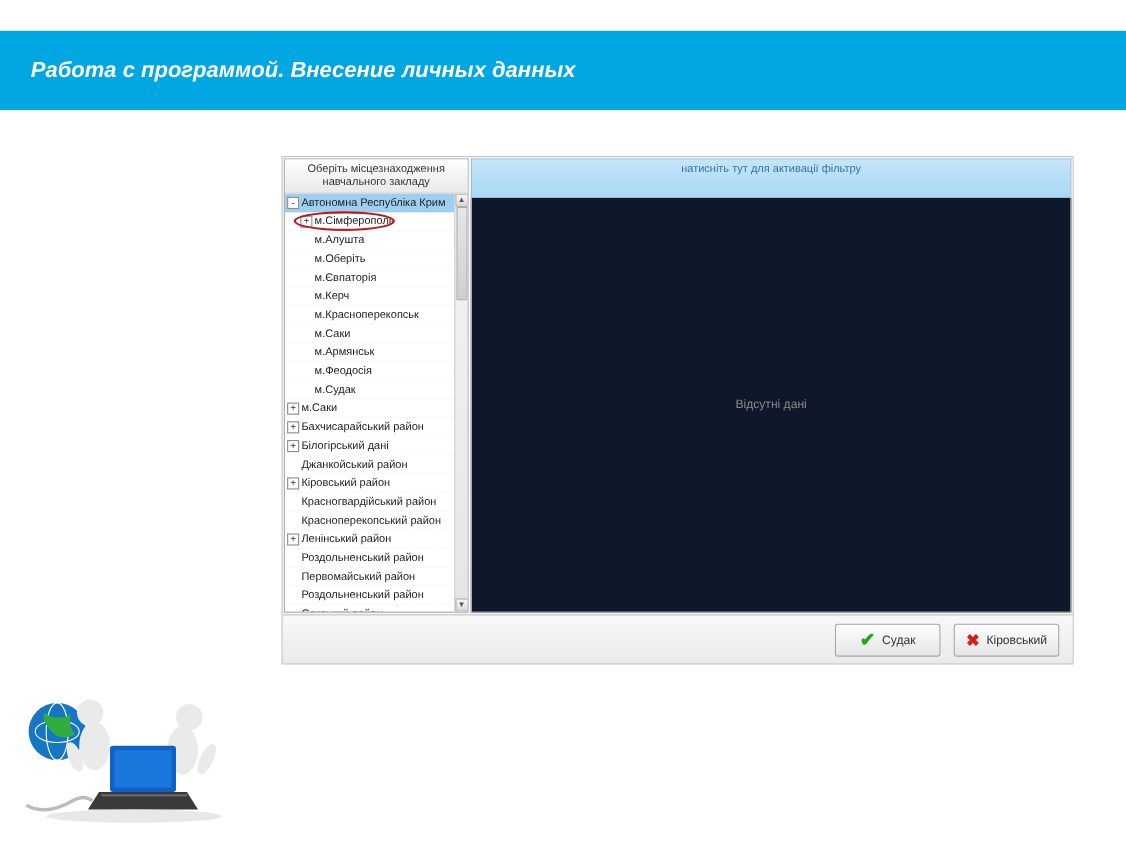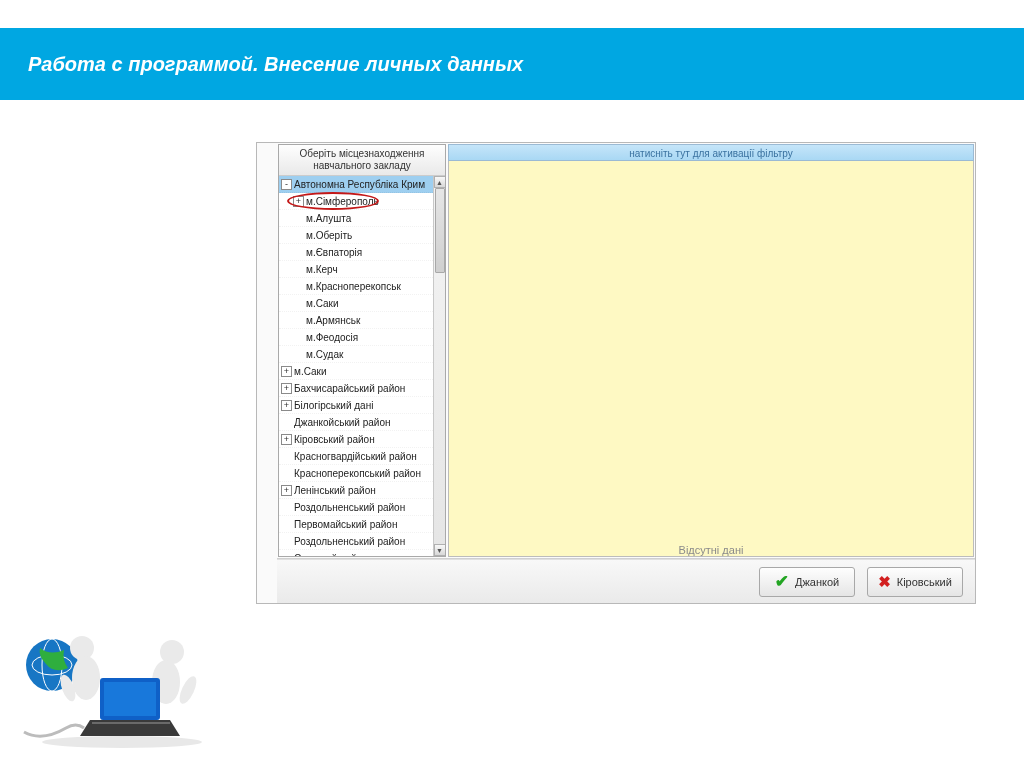--- a/index.html
+++ b/index.html
@@ -29,21 +29,20 @@
   .app-window {
     position: absolute;
     left: 256px;
     top: 142px;
     width: 720px;
     height: 462px;
     border: 1px solid #b8b8b8;
     background: #fafafa;
     display: flex;
     flex-direction: column;
-    padding-left: 20px;
   }
   .window-body {
     flex: 1;
     display: flex;
     background: #fbfbfb;
     border-bottom: 1px solid #d0d0d0;
   }
   .tree-panel {
     width: 168px;
     border: 1px solid #a9a9a9;
@@ -129,35 +128,35 @@
     left: 8px;
     top: -1px;
   }
   .right-panel {
     flex: 1;
     margin: 1px;
     display: flex;
     flex-direction: column;
   }
   .filter-bar {
-    height: 17px;
+    height: 36px;
     border: 1px solid #9bbad4;
     background: linear-gradient(#c5e5f9,#a9d8f4);
     text-align: center;
     font-size: 10px;
     color: #3a72a0;
     line-height: 17px;
   }
   .data-area {
     flex: 1;
     border: 1px solid #bcbcbc;
     border-top: none;
-    background: #fef9c3;
-    display: flex;
-    align-items: flex-end;
+    background: #0f172a;
+    display: flex;
+    align-items: center;
     justify-content: center;
   }
   .no-data {
     font-size: 11px;
     color: #8a8a8a;
   }
   .footer-bar {
     height: 44px;
     background: linear-gradient(#f8f8f8,#eaeaea);
     display: flex;
@@ -316,21 +315,21 @@
       <div class="filter-bar">натисніть тут для активації фільтру</div>
       <div class="data-area">
         <span class="no-data">Відсутні дані</span>
       </div>
     </div>
 
   </div>
   <div class="footer-bar">
     <div class="btn">
       <span class="icon-check">✔</span>
-      <span>Джанкой</span>
+      <span>Судак</span>
     </div>
     <div class="btn">
       <span class="icon-cross">✖</span>
       <span>Кіровський</span>
     </div>
   </div>
 </div>
 
 <svg class="decoration" viewBox="0 0 220 180">
 

